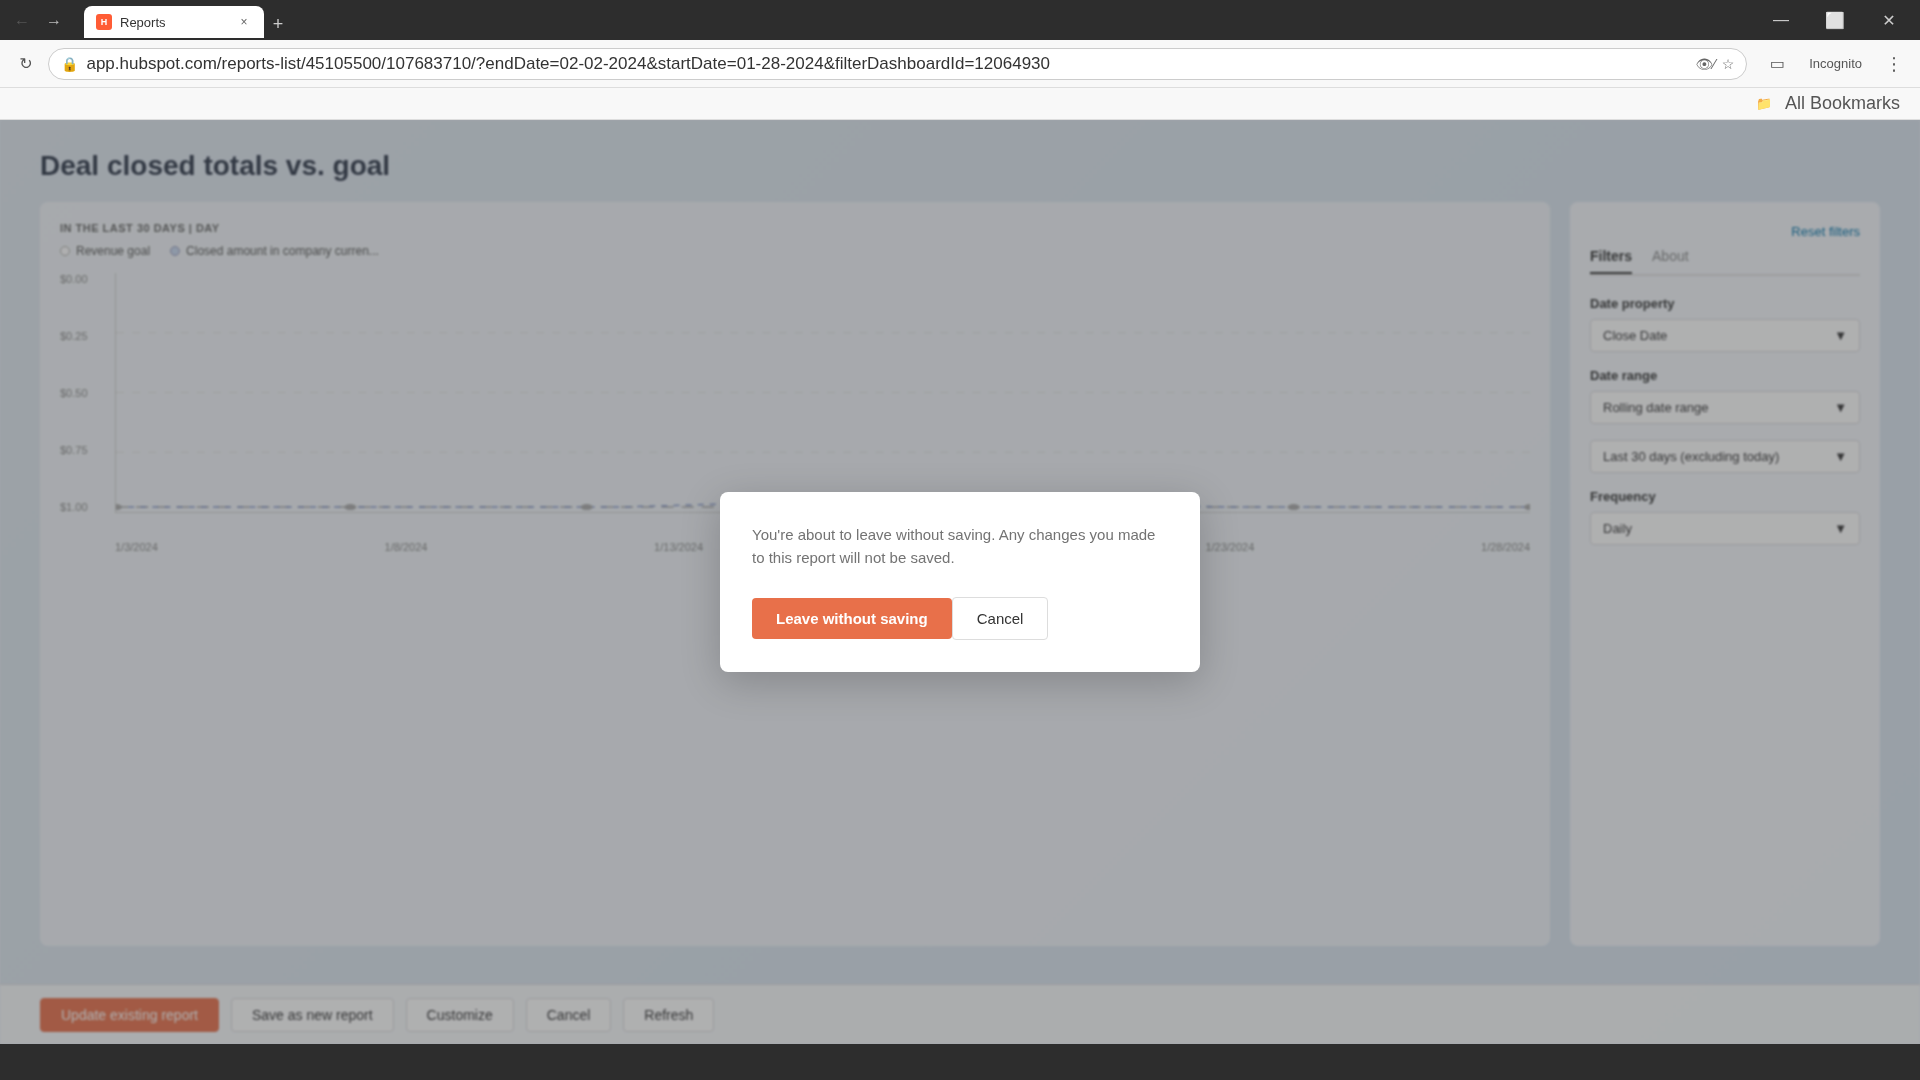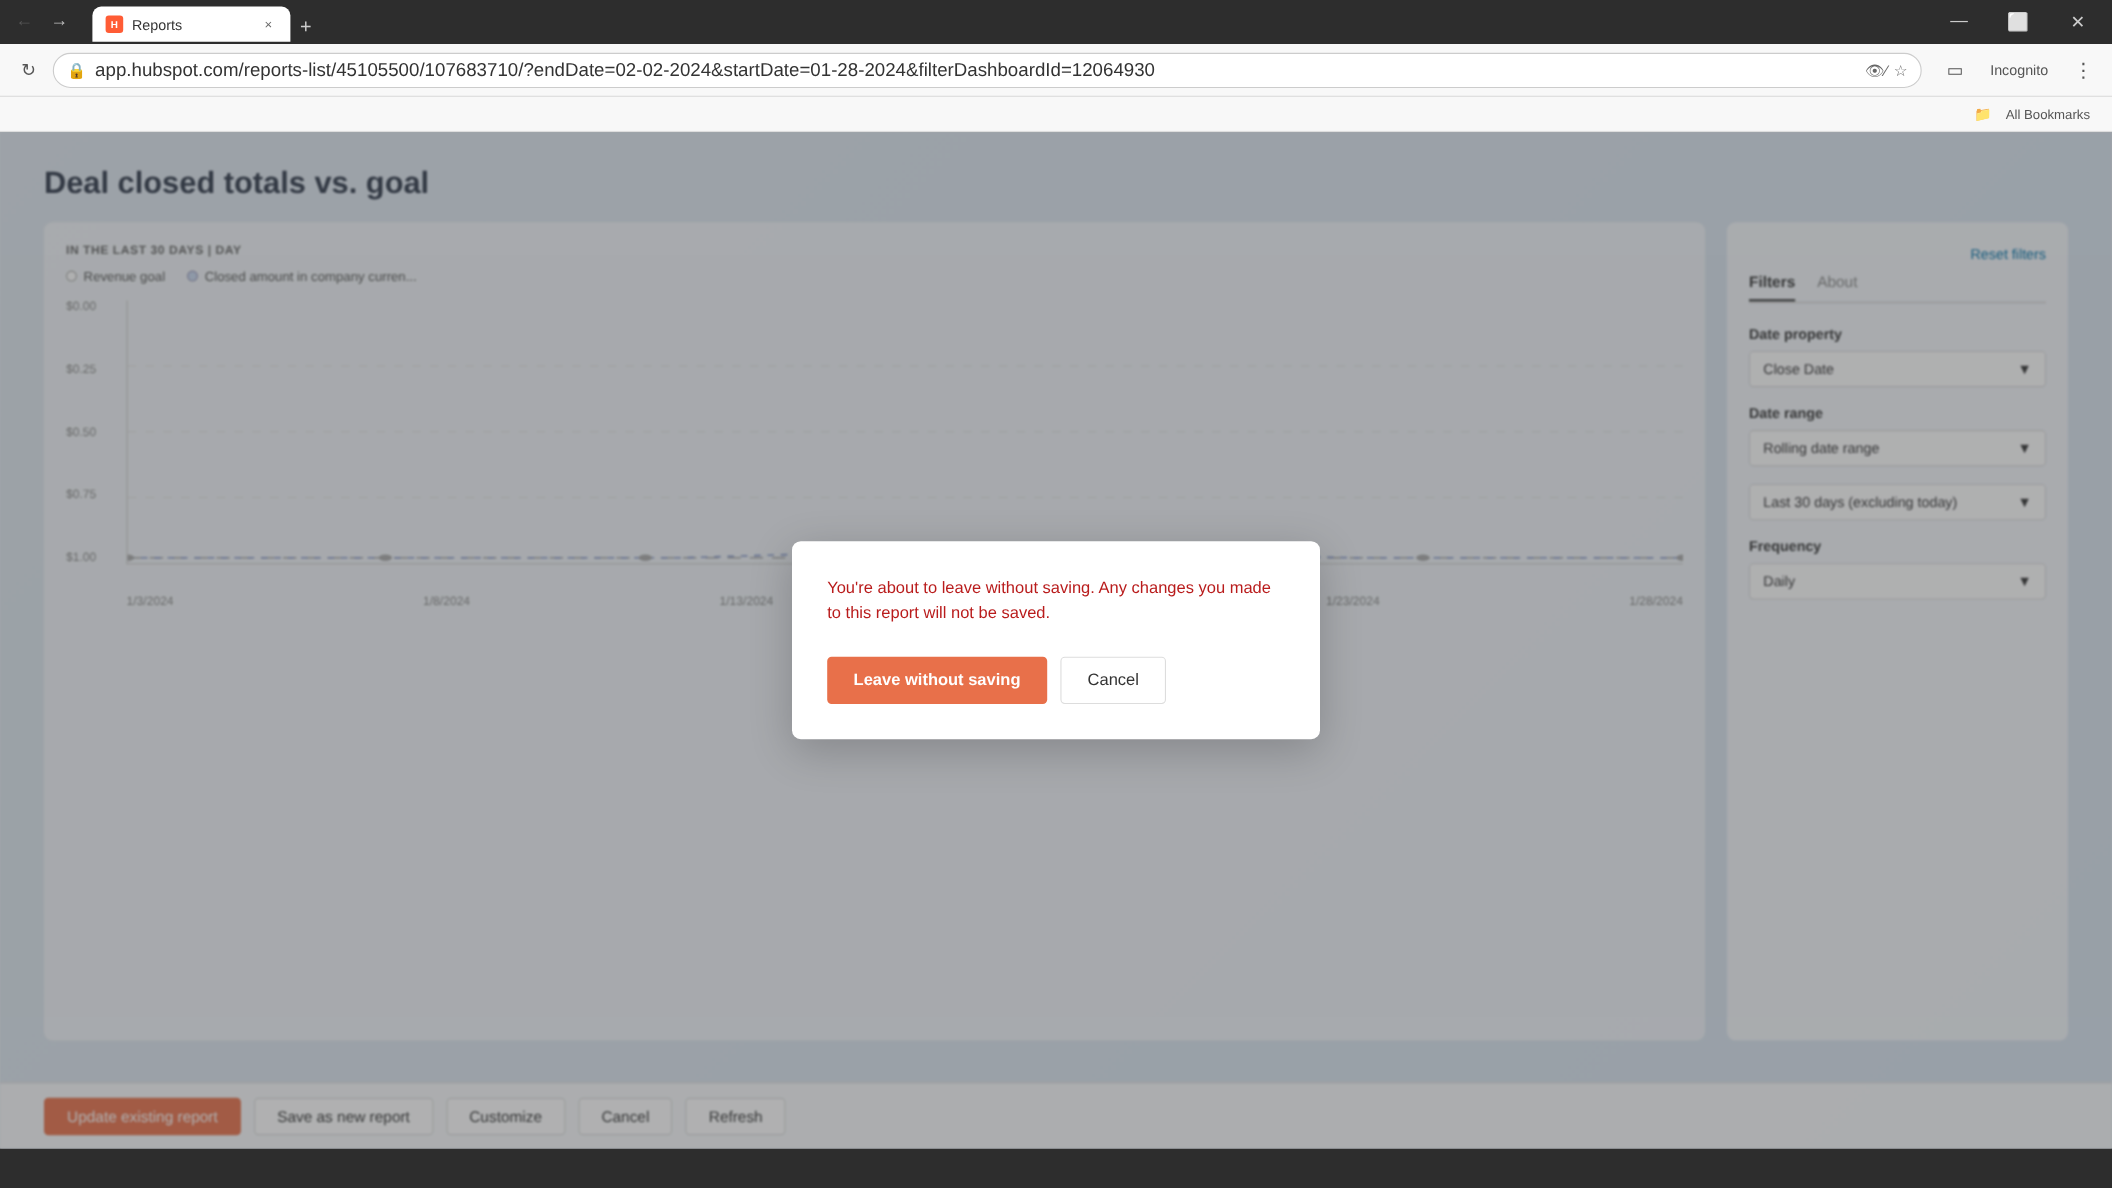--- a/index.html
+++ b/index.html
@@ -124,21 +124,21 @@
       display: flex;
       align-items: center;
       height: 32px;
       background: #f8f8f8;
       padding: 0 12px;
       border-bottom: 1px solid #ddd;
       gap: 4px;
       justify-content: flex-end;
     }
     .bookmark-item {
-      font-size: 12px;
+      font-size: 18px;
       color: #555;
       padding: 2px 8px;
       cursor: pointer;
     }
 
     
     .page-content {
       width: 100%;
       height: calc(1080px - 156px);
       background: #e8eef5;
@@ -352,28 +352,28 @@
 
     .modal-title {
       font-size: 22px;
       font-weight: 700;
       color: #1a202c;
       margin-bottom: 16px;
     }
 
     .modal-body {
       font-size: 15px;
-      color: #b91c1c;
+      color: #737373;
       line-height: 1.5;
       margin-bottom: 28px;
     }
 
     .modal-actions {
       display: flex;
-      gap: 12px;
+      align-items: center;
     }
 
     .modal-btn-leave {
       padding: 12px 24px;
       background: #e8704a;
       color: white;
       border: none;
       border-radius: 4px;
       font-size: 15px;
       font-weight: 600;

